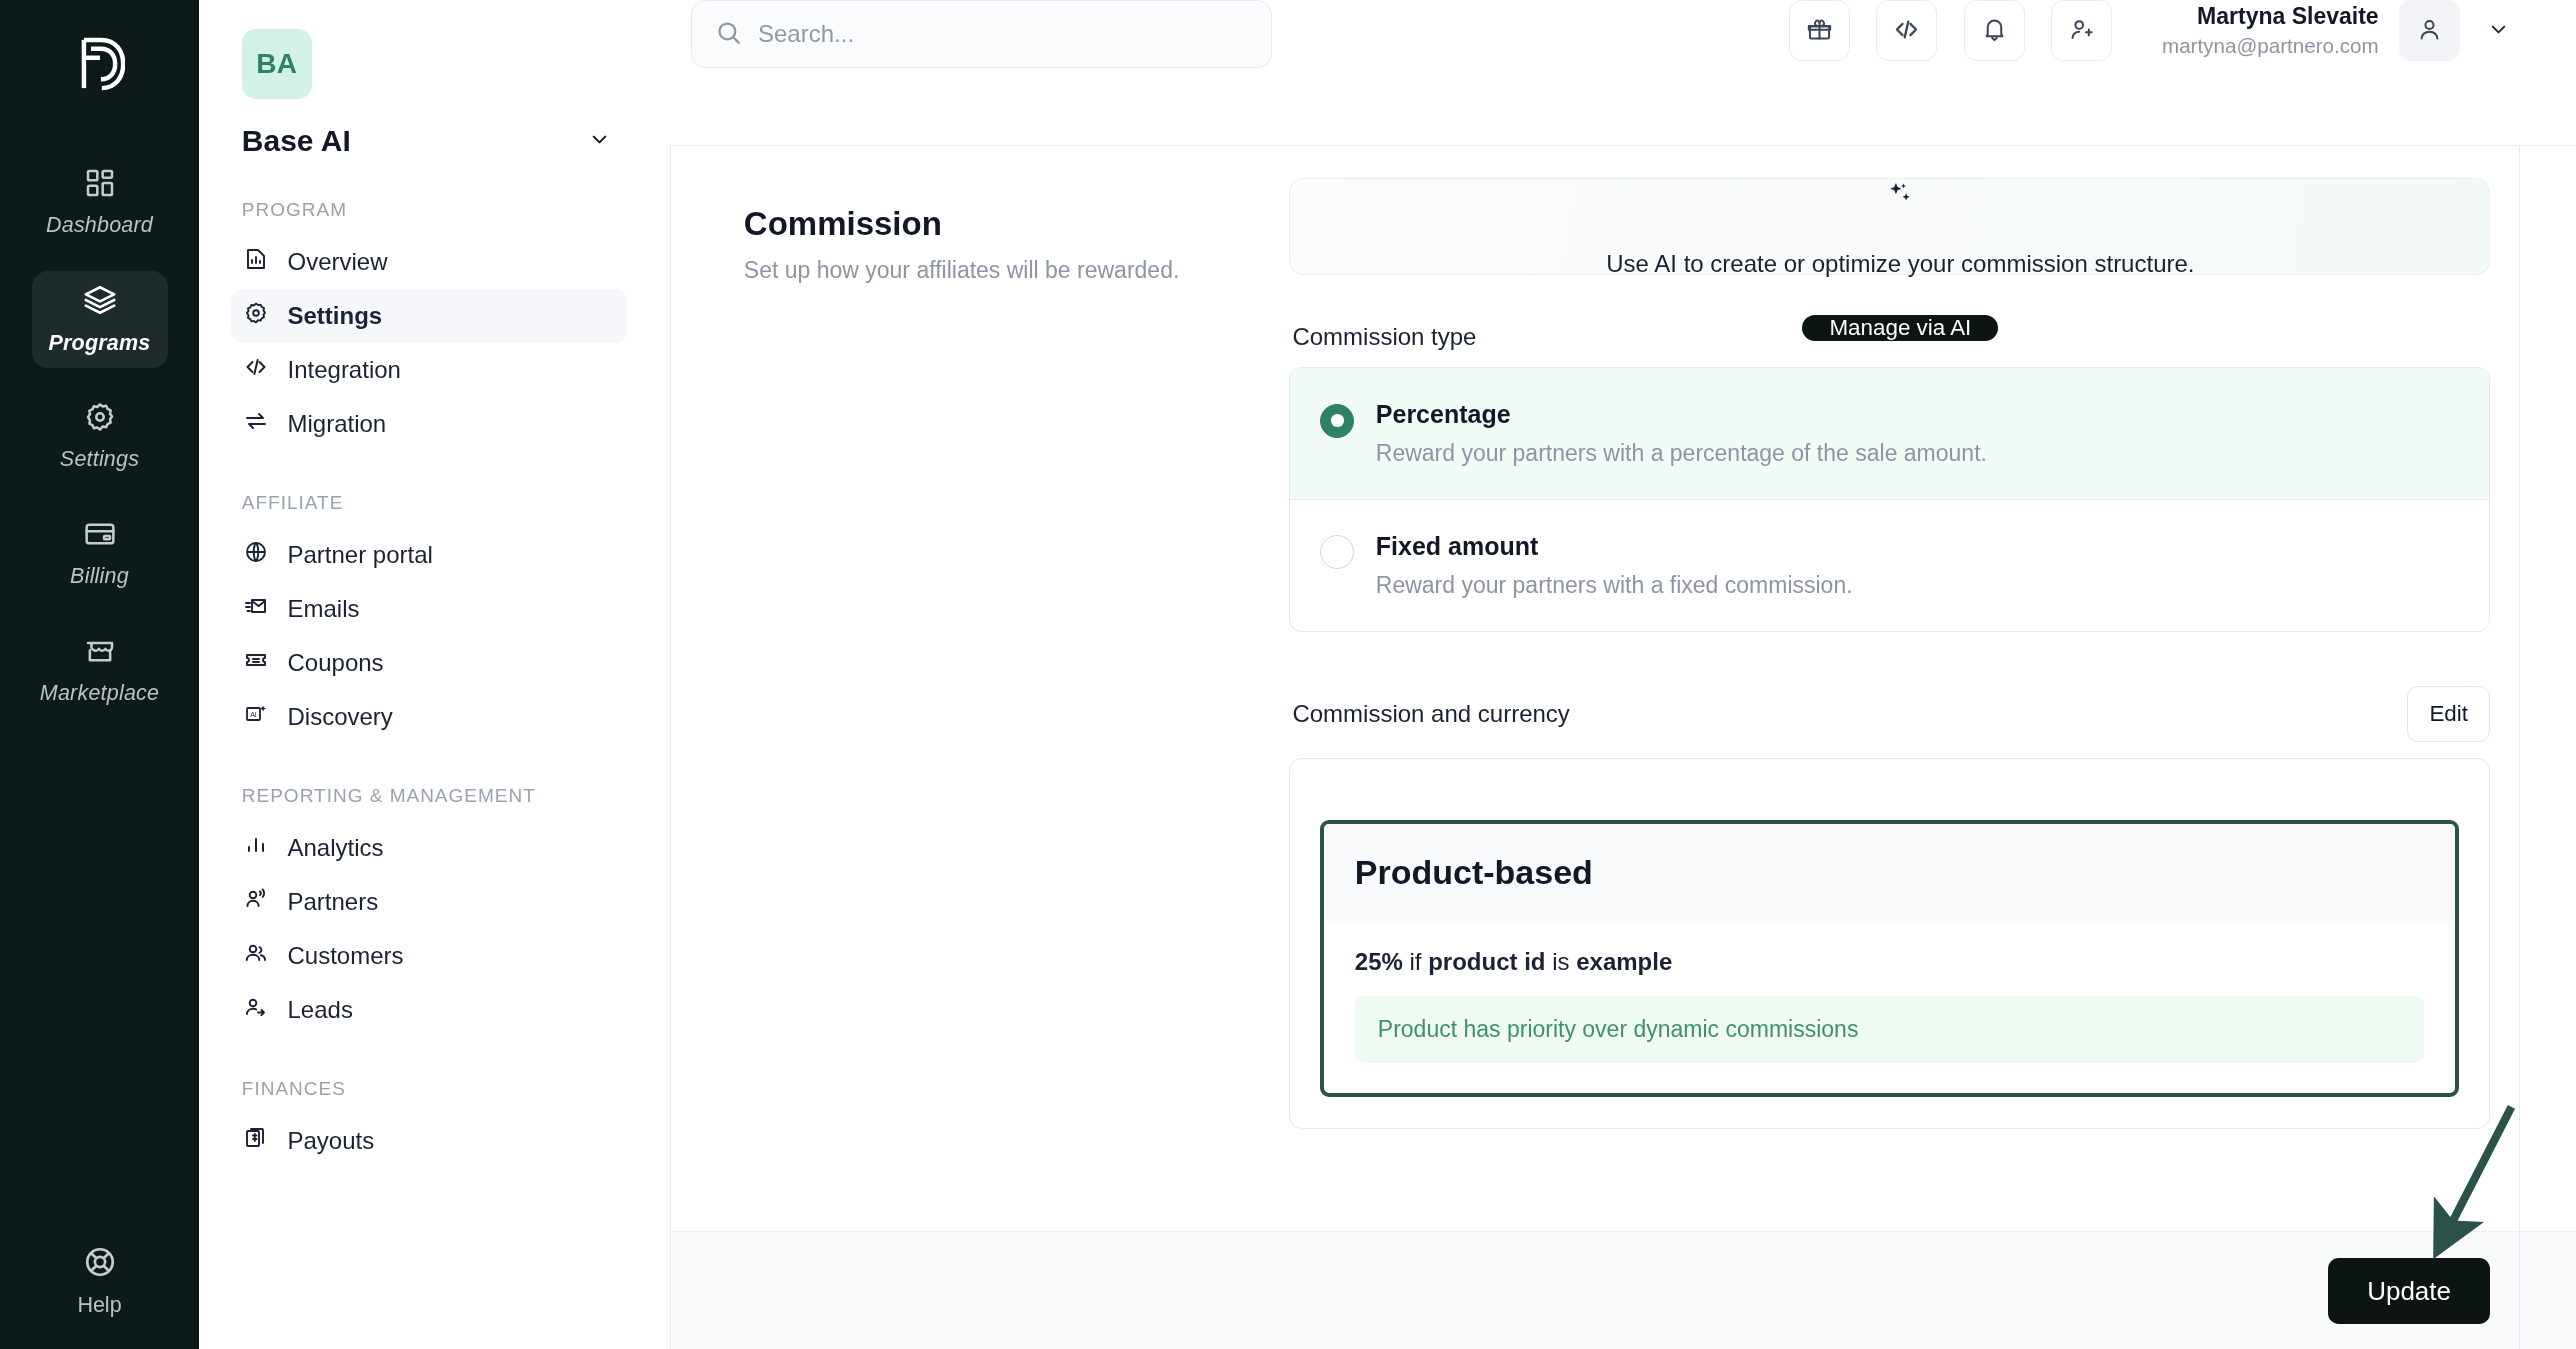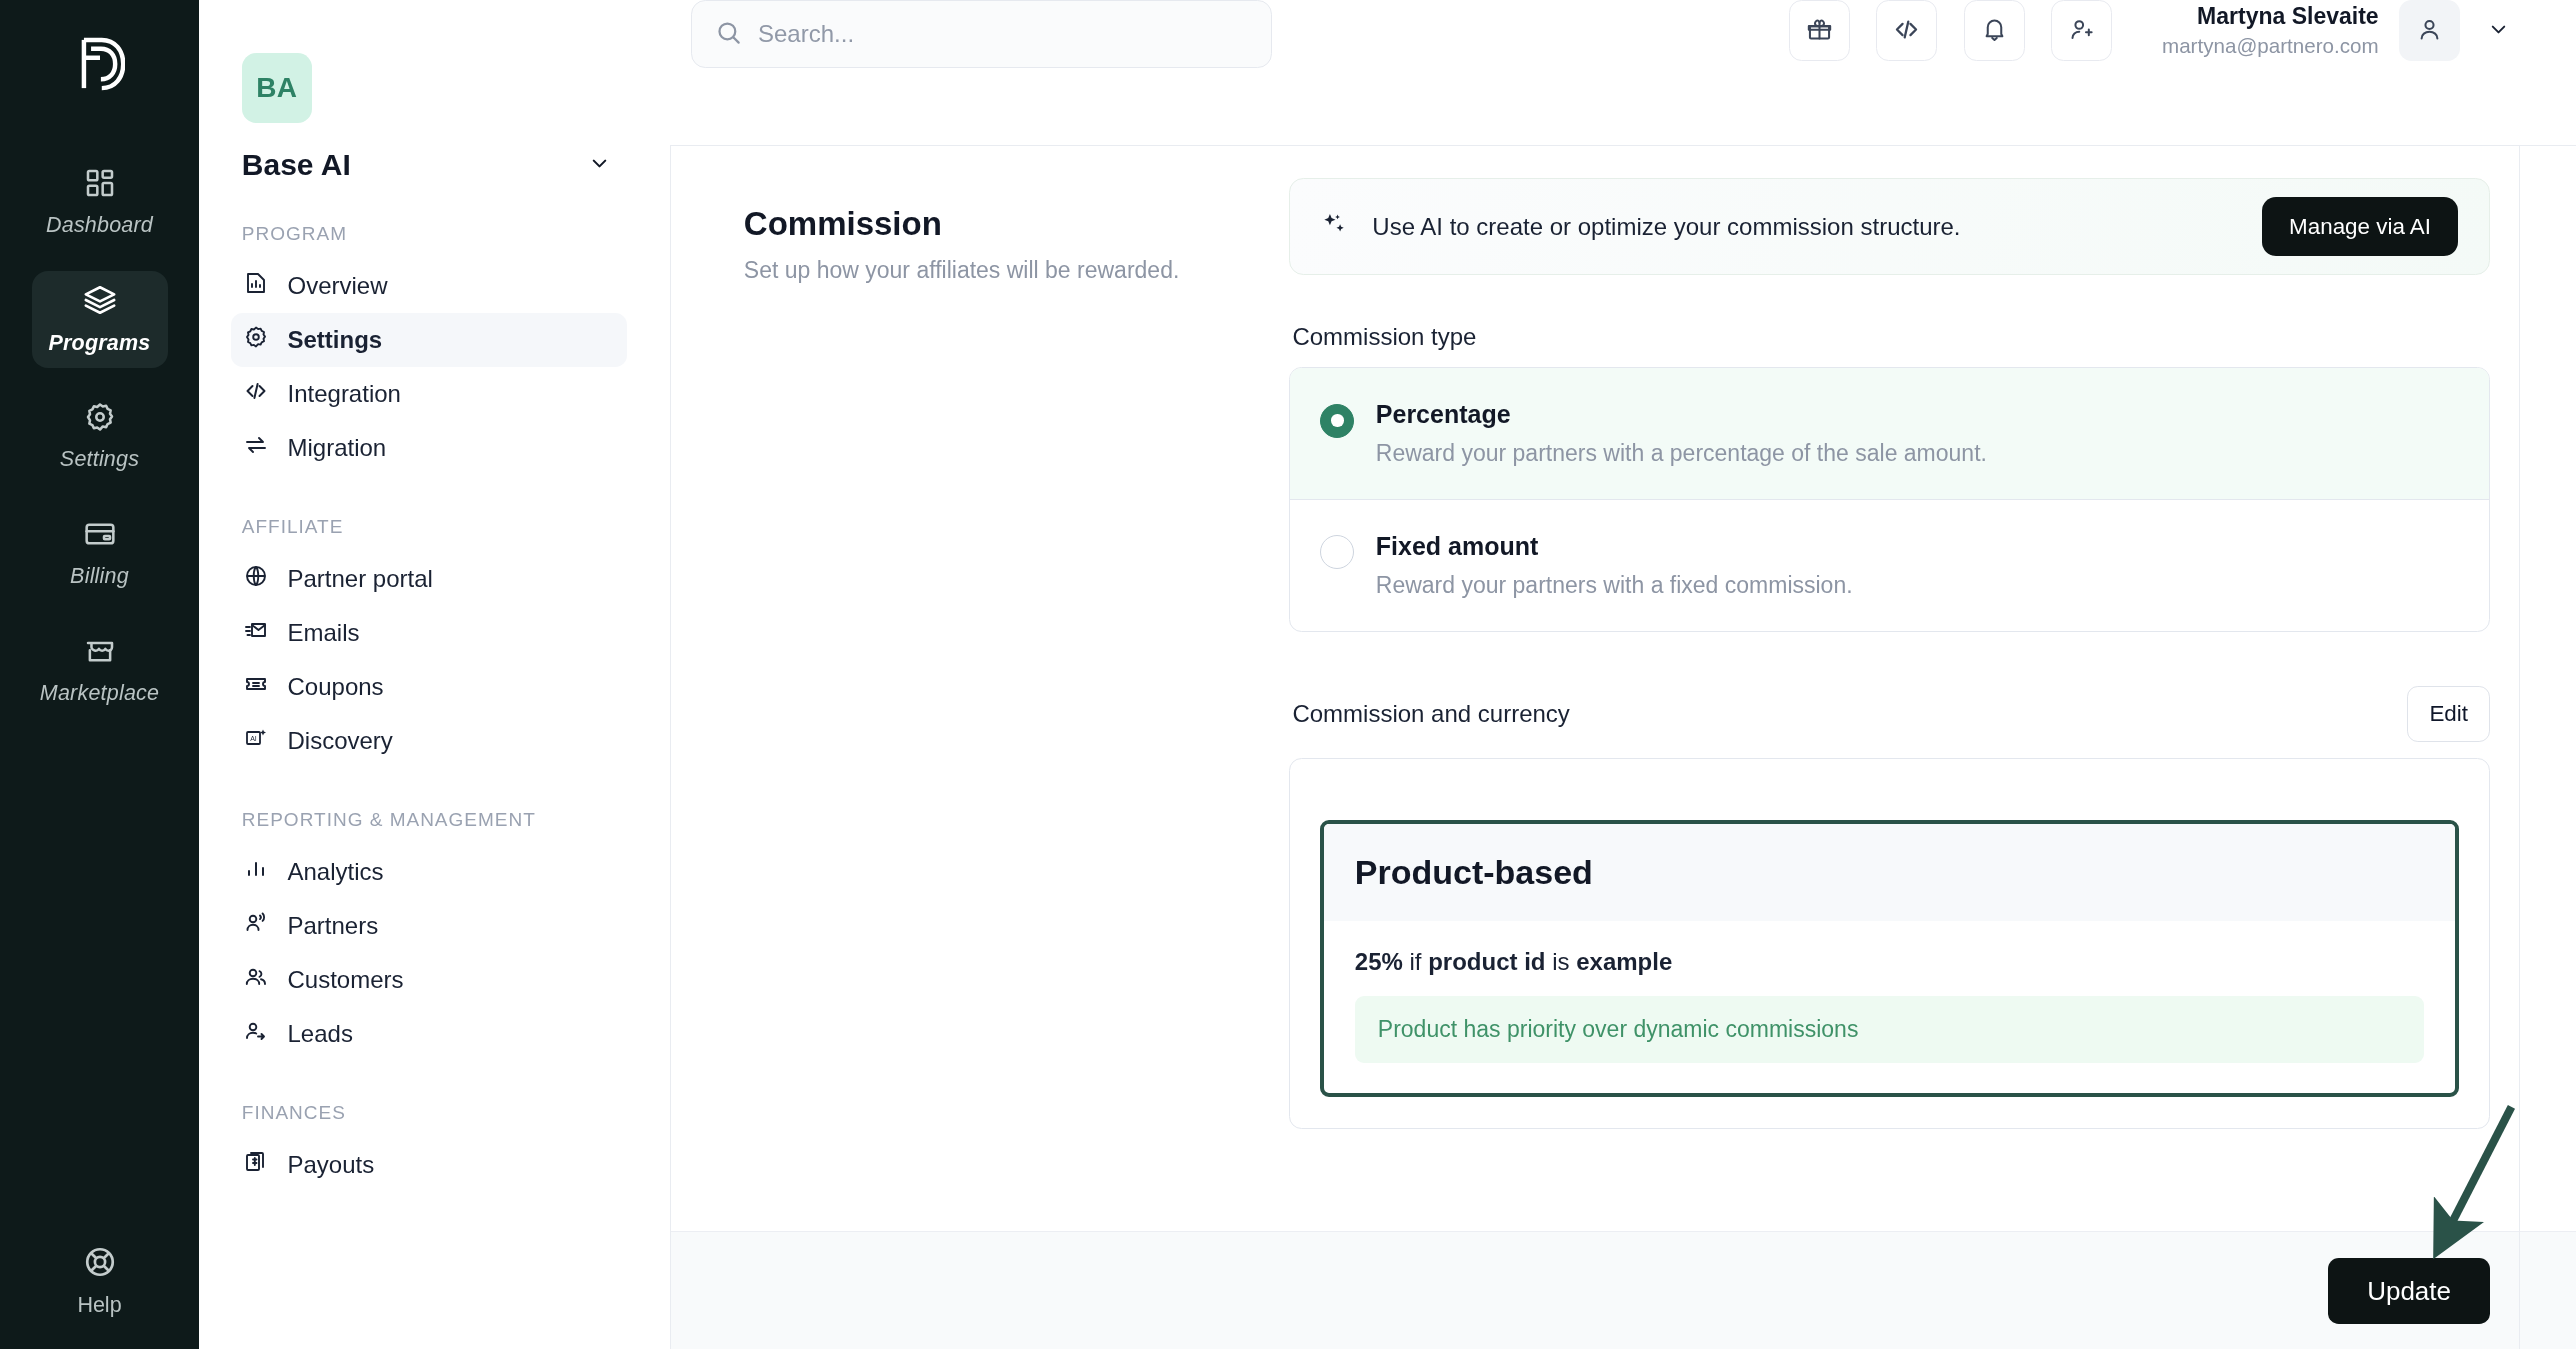--- a/index.html
+++ b/index.html
@@ -32,21 +32,21 @@
   .rail-item.active .ri-label { color: #ffffff; font-weight: 600; }
   .rail-item svg { stroke: #c3cccc; }
   .rail-item.active svg { stroke: #ffffff; }
   .rail-help { position: absolute; bottom: 32px; left: 0; width: 199px;
     display:flex; flex-direction: column; align-items:center; gap: 10.8px; cursor: pointer;}
   .rail-help .ri-label { color: #b9c3c3; font-size: 21.5px; }
 
   
   .sidebar {
     width: 460px; flex: 0 0 460px; height: 1074px;
-    background: #ffffff; padding: 42px 32px 0 32px; position: relative;
+    background: #ffffff; padding: 18px 32px 0 32px; position: relative;
   }
   .prog-avatar {
     width: 70px; height: 70px; border-radius: 14.3px; background: #d2f2e5;
     display: flex; align-items: center; justify-content: center;
     color: #2e8265; font-size: 28px; font-weight: 700; letter-spacing: 0.4px;
     margin: 10.8px 0 0 10.8px;
   }
   .prog-head {
     display: flex; align-items: center; justify-content: space-between;
     margin: 25px 0 0 10.8px; padding-right: 16px; cursor: pointer;
@@ -106,21 +106,21 @@
   }
   .panel-body { flex: 1 1 auto; display: flex; padding: 32px 0 0 0; overflow: hidden; }
   .sec-left { width: 618px; flex: 0 0 618px; padding: 27px 36px 0 73px; }
   .sec-title { font-size: 33px; font-weight: 700; color: #121826; }
   .sec-sub { font-size: 23px; color: #8d95a4; margin-top: 14.3px; }
   .sec-right { flex: 1 1 auto; padding: 0 86px 0 0; }
 
   .ai-banner {
     border: 0.9px solid #e6efe9; border-radius: 14.3px;
     background: linear-gradient(100deg,#fbfcfd 0%, #f4faf7 100%);
-    height: 97px; display: flex; align-items: center; padding: 0 31px 0 29px; gap: 23px;
+    height: 97px; display: flex; align-items: center; padding: 0 7px 0 29px; gap: 37px; flex-direction: column;
   }
   .ai-text { font-size: 24px; color: #1a2233; flex: 1 1 auto; }
   .btn-dark {
     background: #0d1414; color: #ffffff; border: none; border-radius: 14px;
     height: 59px; padding: 0 27px; font-size: 22.4px; cursor: pointer;
     font-family: "Liberation Sans", sans-serif;
   }
 
   .block-label { font-size: 24px; color: #1a2233; margin: 48px 0 16px 3.6px; }
   .radio-card {

